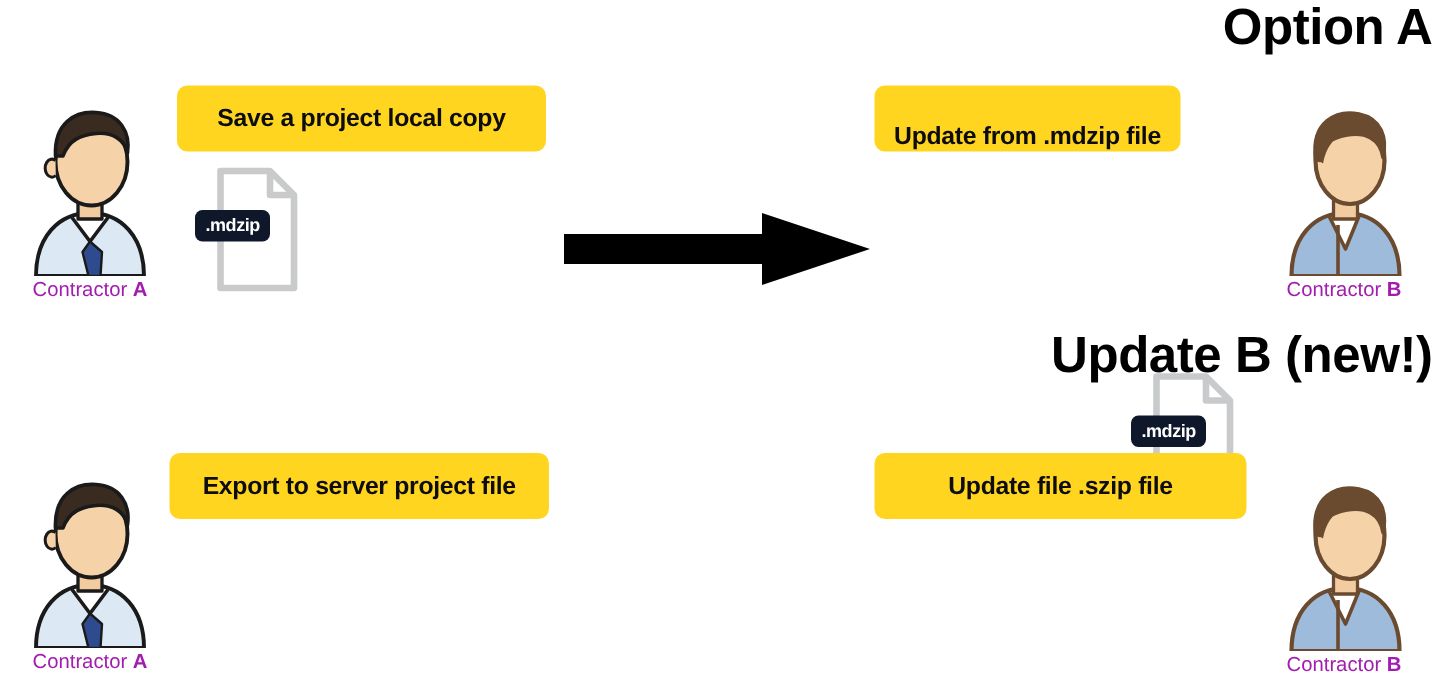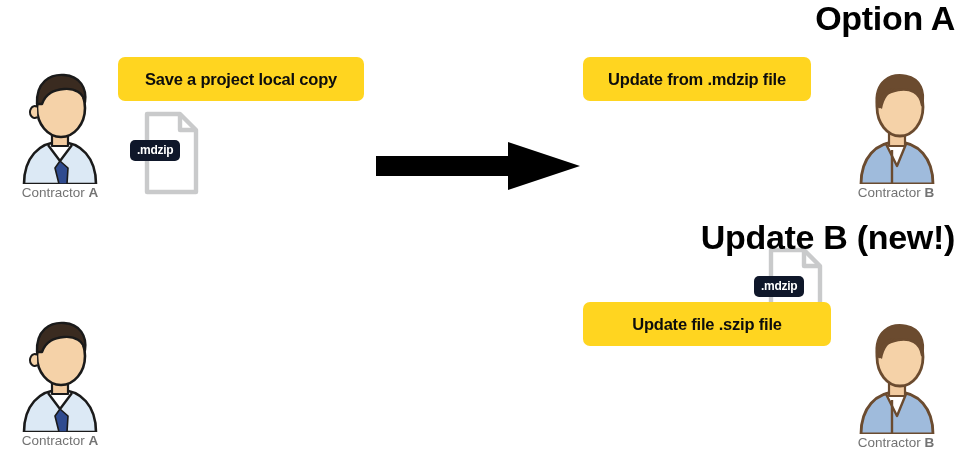--- a/index.html
+++ b/index.html
@@ -52,21 +52,21 @@
     white-space: nowrap;
     letter-spacing: -0.2px;
   }
 
   
   .person { width: 96px; }
   .person-svg { display: block; }
   .person-label {
     text-align: center;
     font-size: 13.5px;
-    color: #737373;
+    color: #a21caf;
     white-space: nowrap;
     margin-top: 1px;
   }
   .person-label b { font-weight: bold; }
 
   
   .file-icon { position: relative; width: 78px; height: 84px; }
   .file-badge {
     position: absolute;
     background: #0f172a;
@@ -126,21 +126,21 @@
     </svg>
     <div class="file-badge" style="left:2px; top:29px;">.mdzip</div>
   </div>
 
   <div class="abs arrow-wrap" style="left:376px; top:58px;">
     <svg width="204" height="48" viewBox="0 0 204 48">
       <path d="M0 14 L132 14 L132 0 L204 24 L132 48 L132 34 L0 34 Z" fill="#000000"></path>
     </svg>
   </div>
 
-  <div class="abs action-box" style="left:583px; top:57px; width:228px;">
+  <div class="abs action-box" style="left:583px; top:57px; width:204px;align-items:flex-end;">
     <span>Update from .mdzip file</span>
   </div>
 
   <div class="abs file-icon" style="left:752px; top:111px;">
     <svg width="78" height="84" viewBox="0 0 78 84">
       <path d="M19 3 L52 3 L68 19 L68 81 L19 81 Z" fill="#ffffff" stroke="#C9CACB" stroke-width="4.4" stroke-linejoin="round"></path>
       <path d="M52 3 L52 19 L68 19" fill="none" stroke="#C9CACB" stroke-width="4.4" stroke-linejoin="round"></path>
     </svg>
     <div class="file-badge" style="left:2px; top:29px;">.mdzip</div>
   </div>
@@ -177,20 +177,23 @@
       <path d="M40 68 L40 84 L56 84 L56 68 Z" fill="#F2CBA0" stroke="#1a1a1a" stroke-width="2.2" stroke-linejoin="round"></path>
       <ellipse cx="49" cy="46" rx="24" ry="29" fill="#F5D2A8" stroke="#1a1a1a" stroke-width="2.6"></ellipse>
       <path d="M25 45 a4.5 6 0 1 0 0.2 10" fill="#F5D2A8" stroke="#1a1a1a" stroke-width="2"></path>
       <path d="M25 42 C24 20 38 12 52 13 C68 14 75 26 73 40 C71 31 63 26 52 27 C42 28 34 31 30 42 Z" fill="#3A2B20" stroke="#1a1a1a" stroke-width="2.4" stroke-linejoin="round"></path>
     </svg>
     <div class="person-label">
       <span>Contractor </span><b>A</b>
     </div>
   </div>
 
+  <div class="abs action-box" style="left:113px; top:302px; width:253px;">
+    <span>Export to server project file</span>
+  </div>
 
   <div class="abs action-box" style="left:583px; top:302px; width:248px;">
     <span>Update file .szip file</span>
   </div>
 
   <div class="abs person" style="left:848px; top:312px;">
     <svg class="person-svg" width="96" height="122" viewBox="0 0 96 122">
       <path d="M13 122 C13 96 28 80 49 80 C70 80 85 96 85 122 Z" fill="#9FBBDC" stroke="#6B4B2F" stroke-width="2.8" stroke-linejoin="round"></path>
       <path d="M38 82 L49 104 L58 82 L49 78 Z" fill="#ffffff" stroke="#6B4B2F" stroke-width="2.4" stroke-linejoin="round"></path>
       <path d="M44 88 L44 122" fill="none" stroke="#6B4B2F" stroke-width="2.4"></path>

